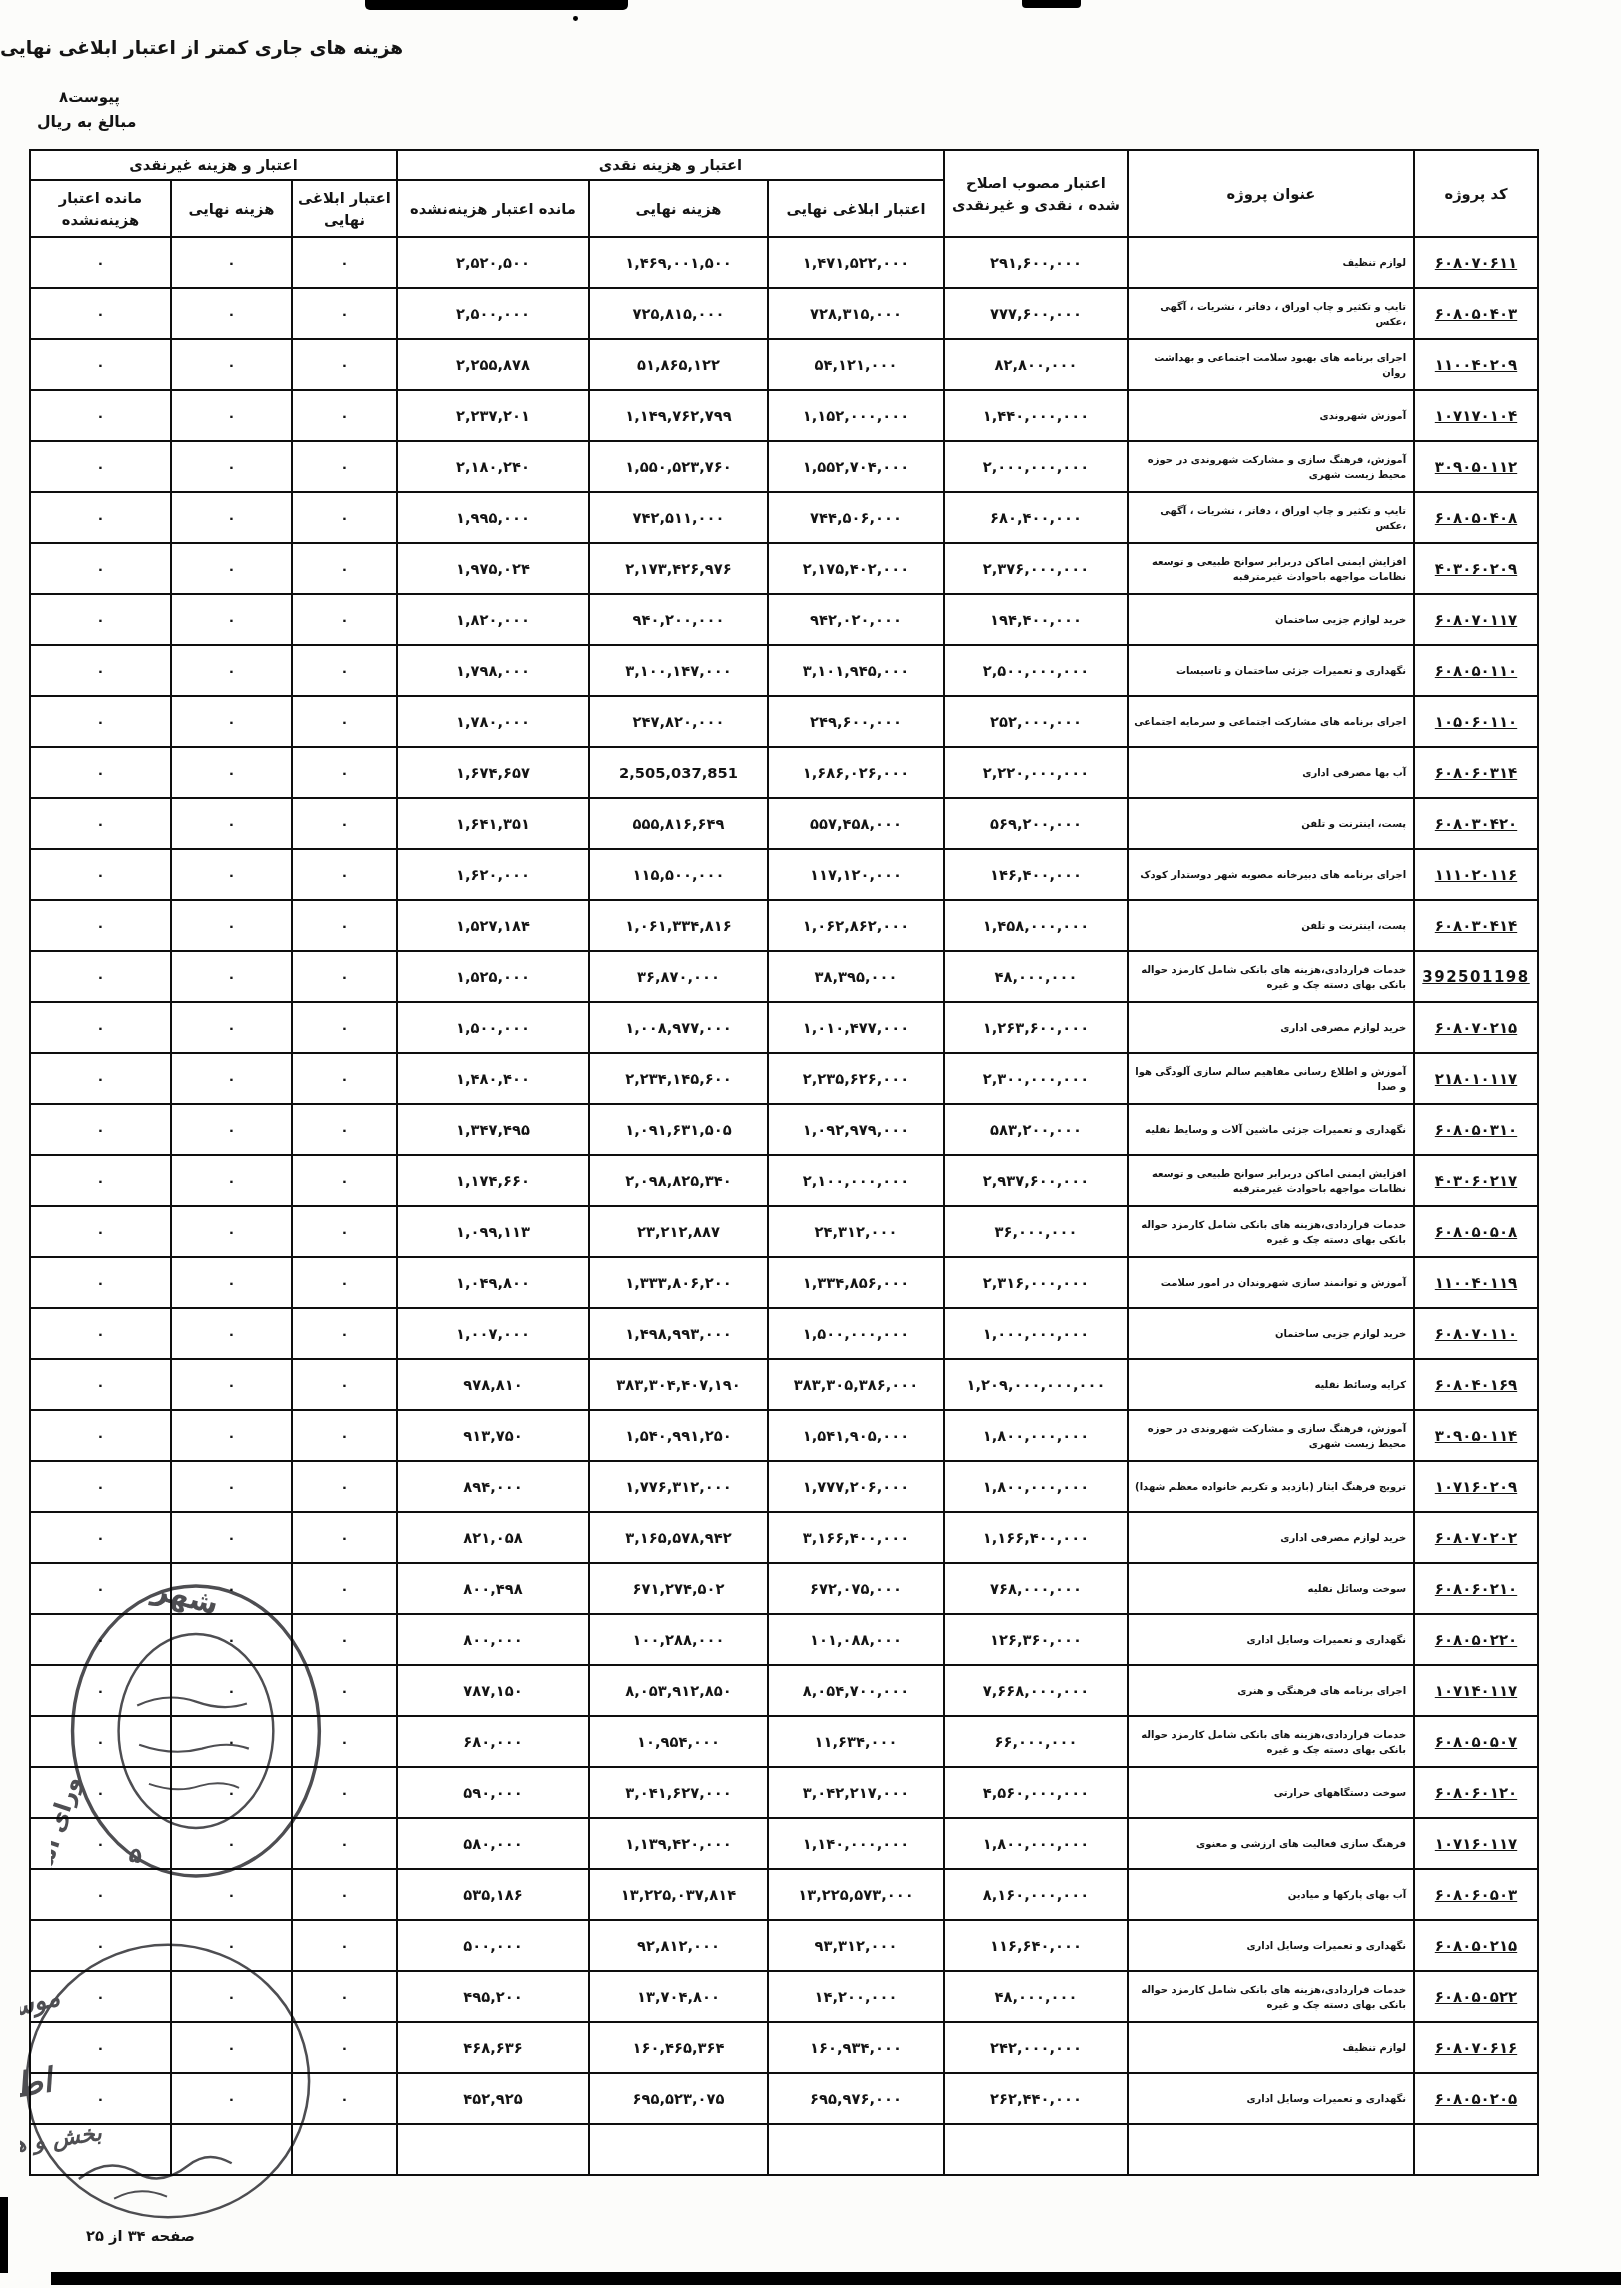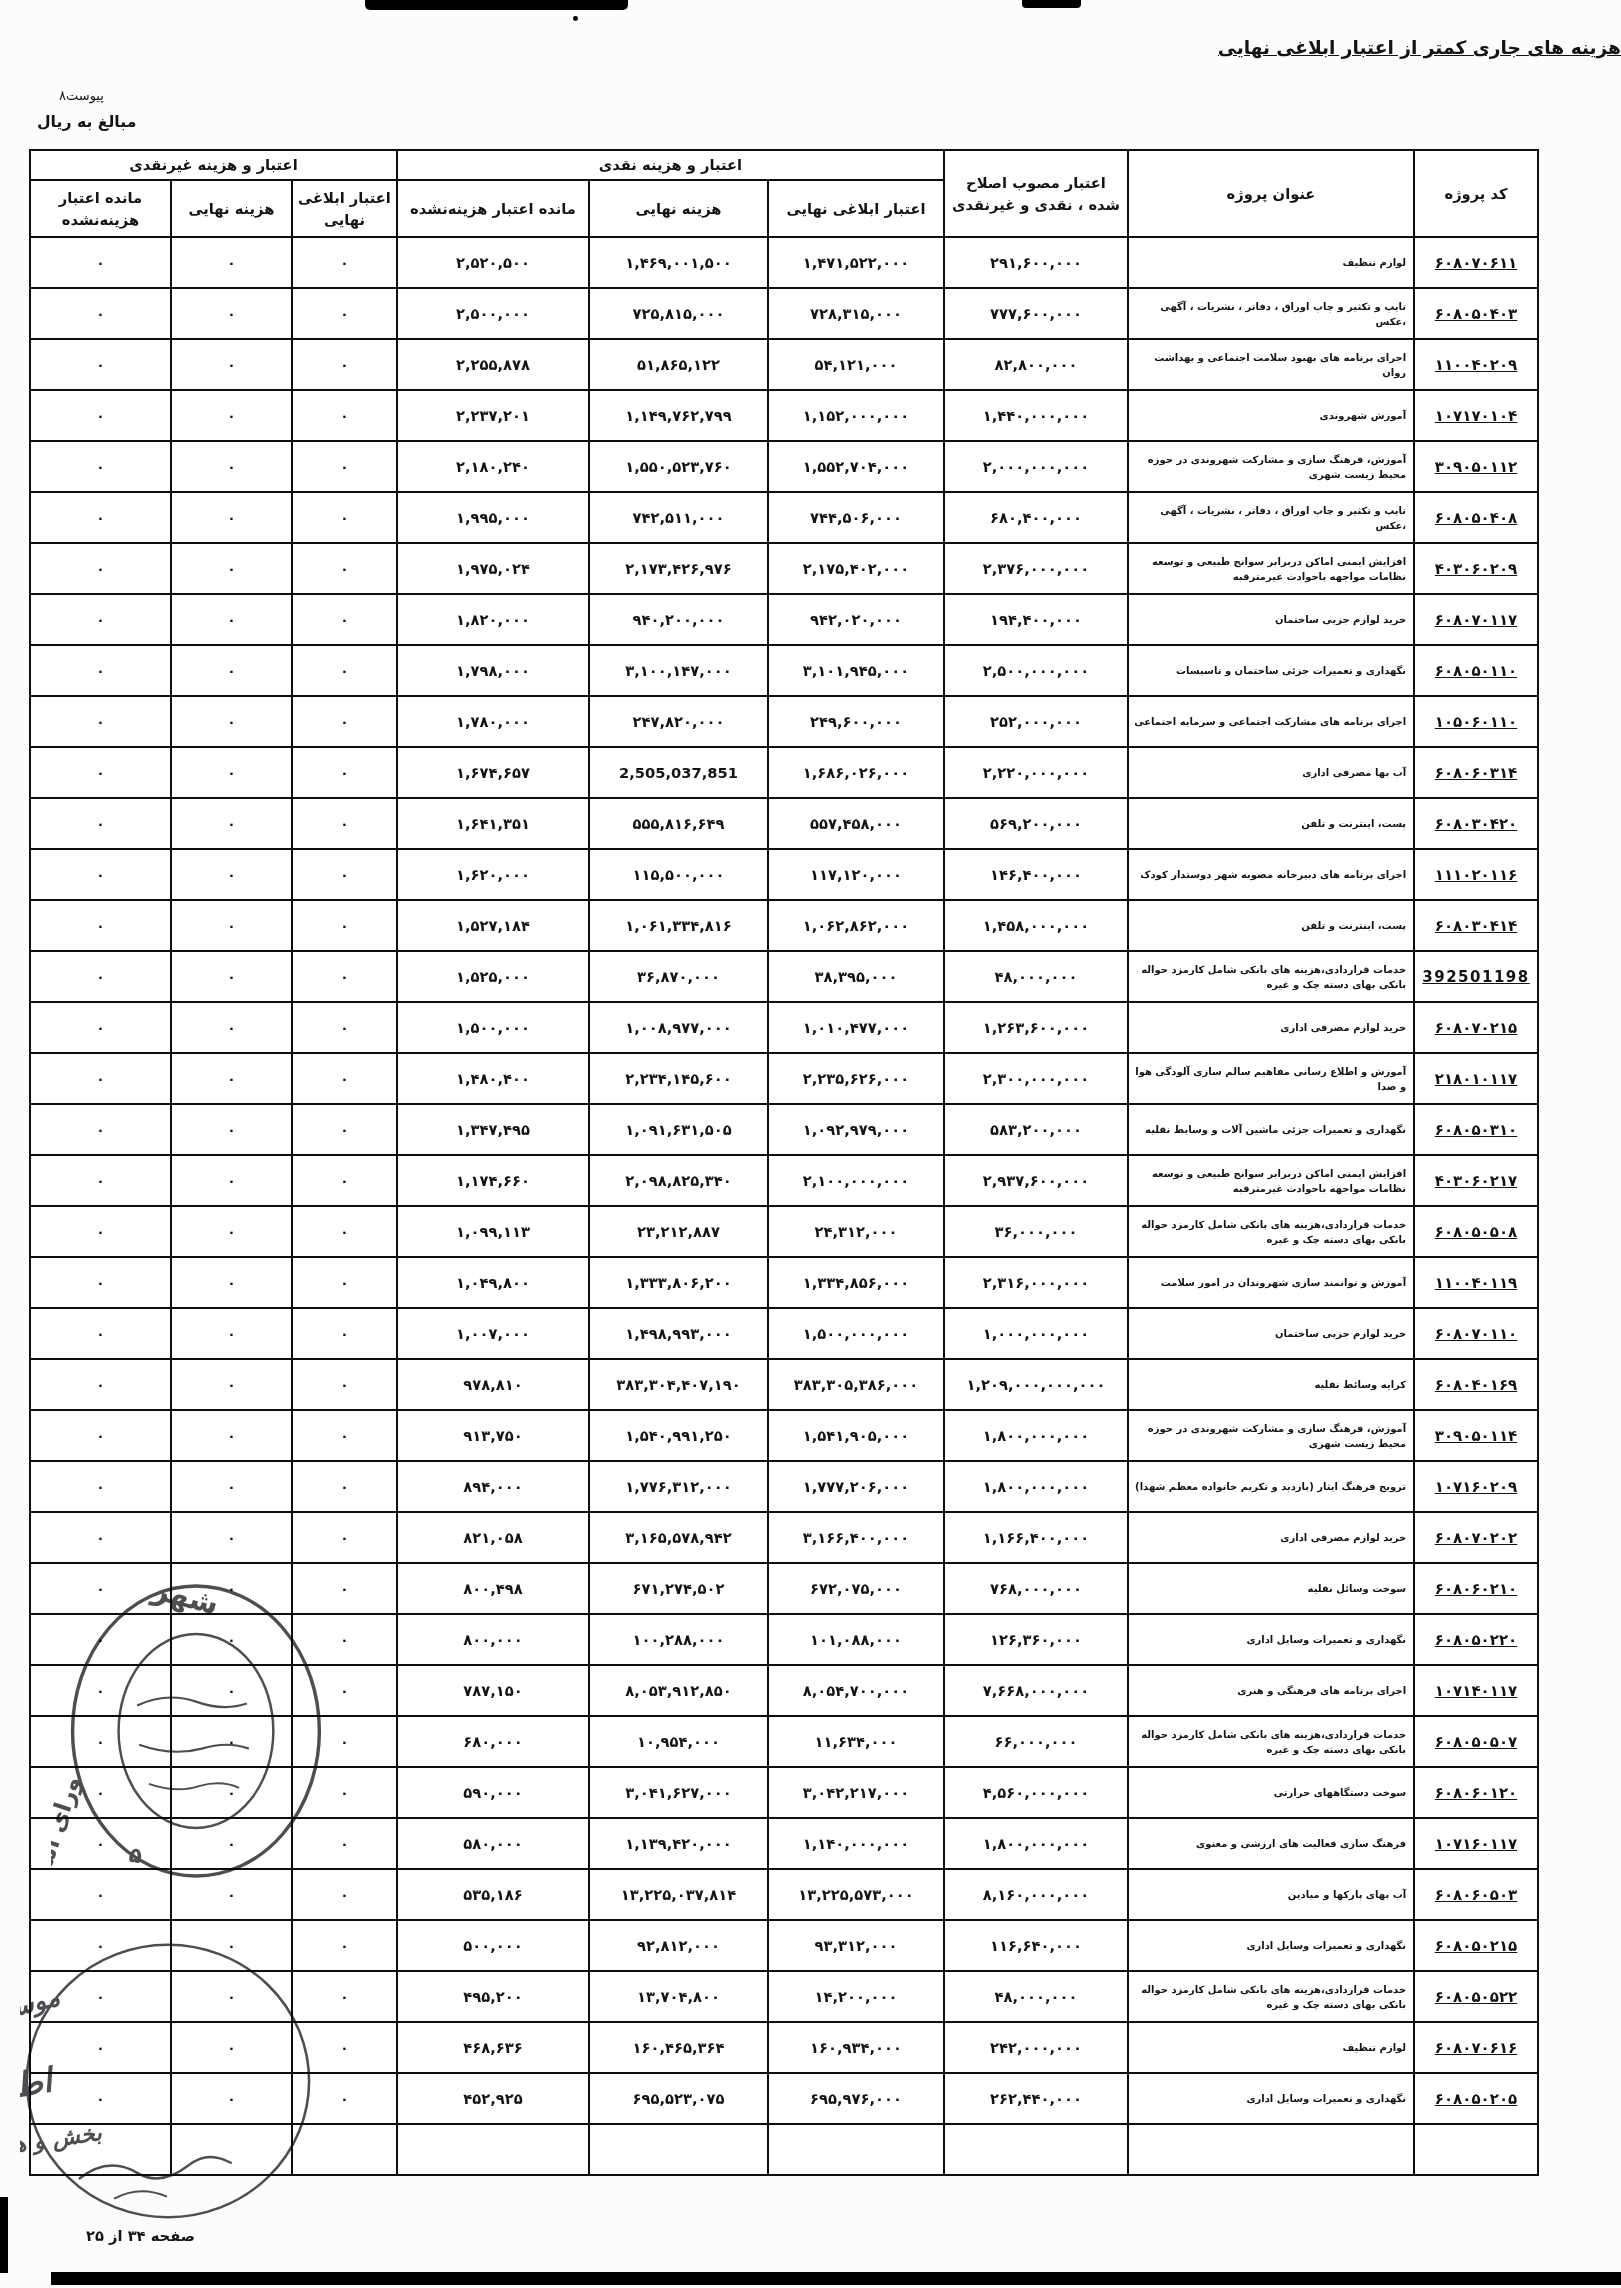--- a/index.html
+++ b/index.html
@@ -8,27 +8,26 @@
     width:1621px;height:2289px;
     margin:0 auto;
     background:#fcfcfa;
     font-family:"DejaVu Sans",sans-serif;
     color:#141414;
     overflow:hidden;
     direction:rtl;
   }
   .doc-title{
     position:absolute;top:37px;left:0;right:0;
-    text-align:right;font-size:18.6px;font-weight:bold;
+    text-align:left;font-size:18.6px;font-weight:bold;
     letter-spacing:0.3px;
-    text-decoration:underline;
   }
   .attachment-label{
     position:absolute;top:88px;left:59px;
-    font-size:13px;font-weight:normal;direction:rtl;
+    font-size:15px;font-weight:bold;direction:rtl;
   }
   .currency-note{
     position:absolute;top:112px;left:37px;
     font-size:15.7px;font-weight:bold;direction:rtl;
   }
   table.main{
     position:absolute;top:149px;right:82px;
     width:1509px;border-collapse:collapse;table-layout:fixed;
     direction:rtl;background:#fff;
   }

